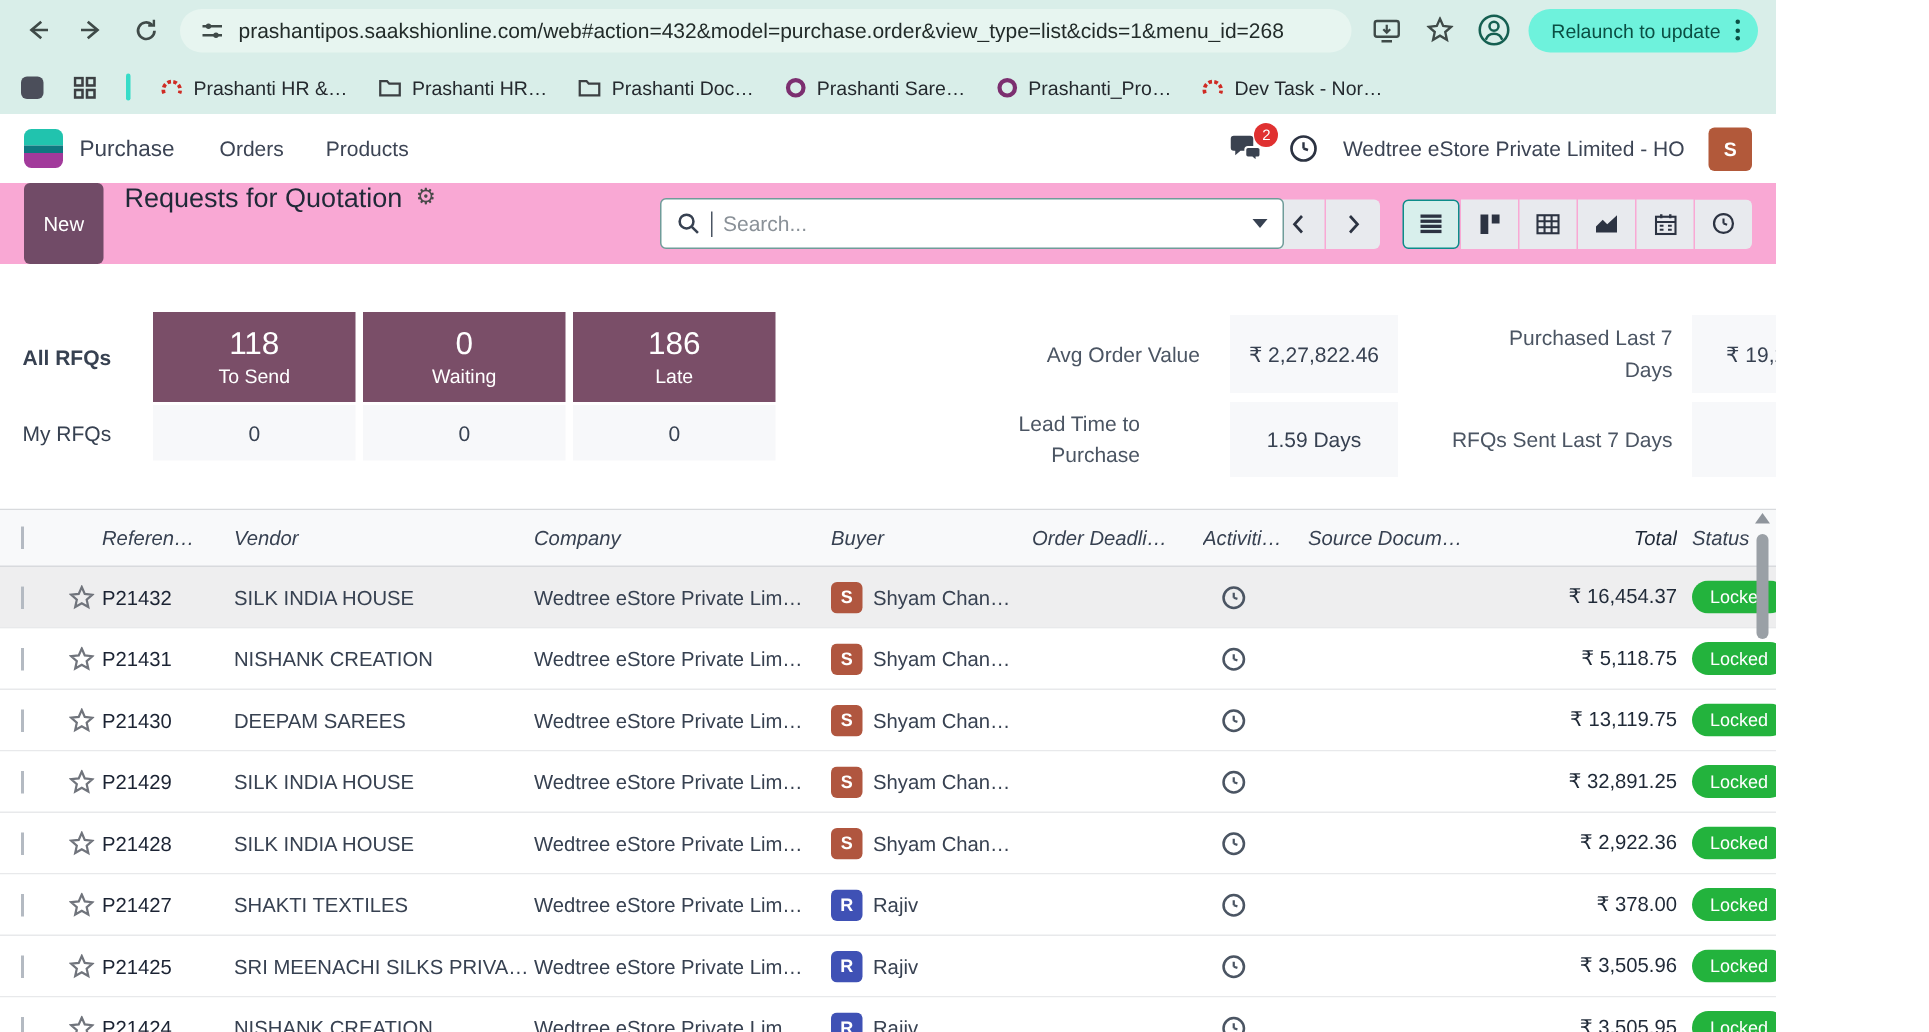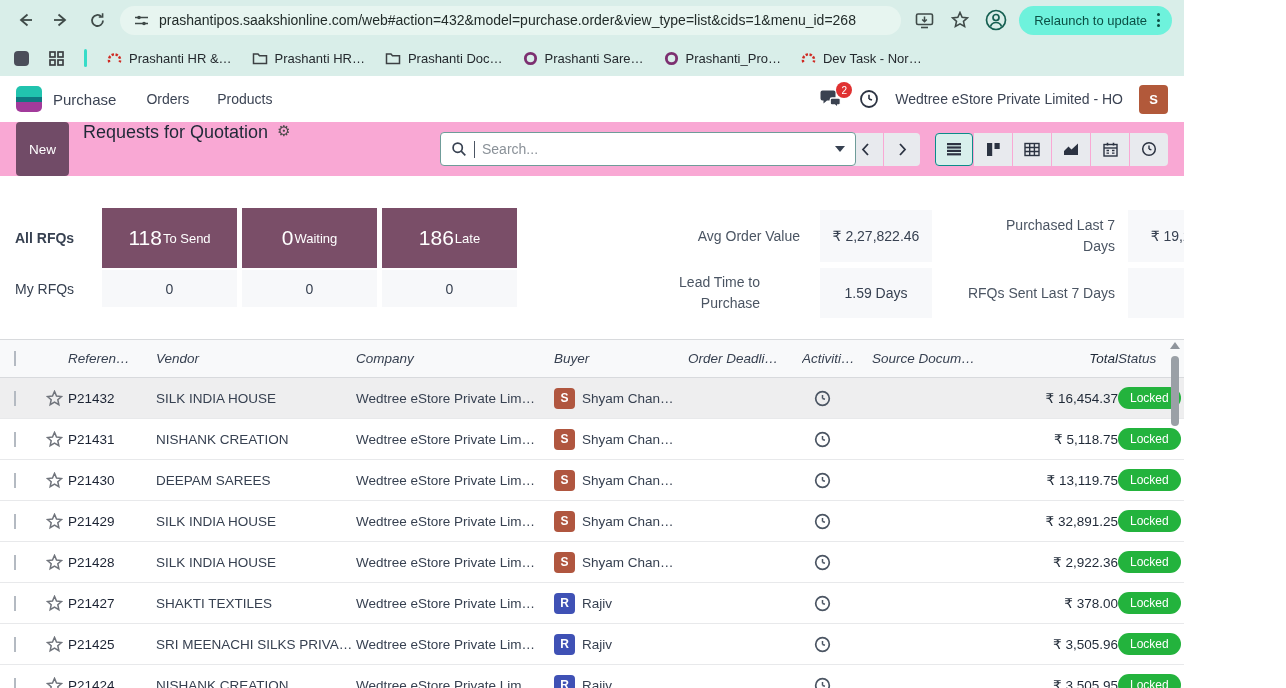--- a/index.html
+++ b/index.html
@@ -65,21 +65,21 @@
   .sw-btn { width:38px; height:33px; background:#e8eaee; border:1px solid transparent;
     display:flex; align-items:center; justify-content:center; }
   .sw-btn:first-child { border-radius:4px 0 0 4px; } .sw-btn:last-child { border-radius:0 4px 4px 0; }
   .sw-btn.active { background:#d8efec; border:1px solid #0c8c8a; border-radius:4px; }
 
   
   .dash { height:163px; position:relative; background:#fff; }
   .kpi-rowlab { position:absolute; left:15px; font-size:14px; color:#374151; display:flex; align-items:center; }
   .lab-all { top:32px; height:60px;font-weight:bold; } .lab-my { top:94px; height:37px; }
   .kpi-card { position:absolute; top:32px; width:135px; height:60px; background:#7a4e68; color:#fff;
-    display:flex; flex-direction:row; align-items:center; justify-content:center; gap:1px; }
+    display:flex; flex-direction:column; align-items:center; justify-content:center; gap:1px; }
   .kpi-card .v { font-size:21px; } .kpi-card .l { font-size:13px; }
   .kpi-my { position:absolute; top:94px; width:135px; height:37px; background:#f7f8fa; color:#374151;
     font-size:14px; display:flex; align-items:center; justify-content:center; }
   .k1 { left:102px; } .k2 { left:242px; } .k3 { left:382px; }
   .stat-label { position:absolute; font-size:14px; color:#4b5563; text-align:right;
     display:flex; align-items:center; justify-content:flex-end; line-height:1.5; }
   .stat-box { position:absolute; background:#f7f8fa; font-size:14px; color:#374151;
     display:flex; align-items:center; justify-content:center; }
   .sl1 { left:640px; top:34px; width:160px; height:52px; }
   .sb1 { left:820px; top:34px; width:112px; height:52px; }
@@ -97,21 +97,21 @@
   .thead { height:38px; background:#f8f9fa; border-bottom:1px solid #d8dadd;
     font-size:13.5px; color:#374151;font-style:italic; }
   .tr { height:41px; border-bottom:1px solid #e8e9eb; background:#fff; font-size:13.5px; color:#374151; }
   .tr.hovered { background:#eeeeef; }
   .cell { overflow:hidden; white-space:nowrap; text-overflow:ellipsis; }
   .c-check { padding-left:14px; }
   .checkbox { width:15px; height:15px; border:1px solid #b4bac2; border-radius:3px; background:#fff; }
   .c-star { display:flex; justify-content:center; }
   .c-ref { color:#1b2333; font-weight:500; }
   .c-total { text-align:right; color:#1f2937; }
-  .c-status { }
+  .c-status { padding-left:10px; }
   .c-act { padding-left:12px; display:flex; align-items:center; }
   .buyer-cell { display:flex; align-items:center; gap:7px; }
   .avatar-chip { width:21px; height:21px; border-radius:4px; color:#fff; font-size:12px; font-weight:bold;
     display:flex; align-items:center; justify-content:center; flex:0 0 auto; }
   .badge { display:inline-block; background:#23b33d; color:#fff; font-size:12px;
     padding:4px 12px; border-radius:20px; }
   .c-gear { display:flex; justify-content:center; }
 
   
   .sbar { position:absolute; right:3px; top:342px; width:12px; height:346px; }

